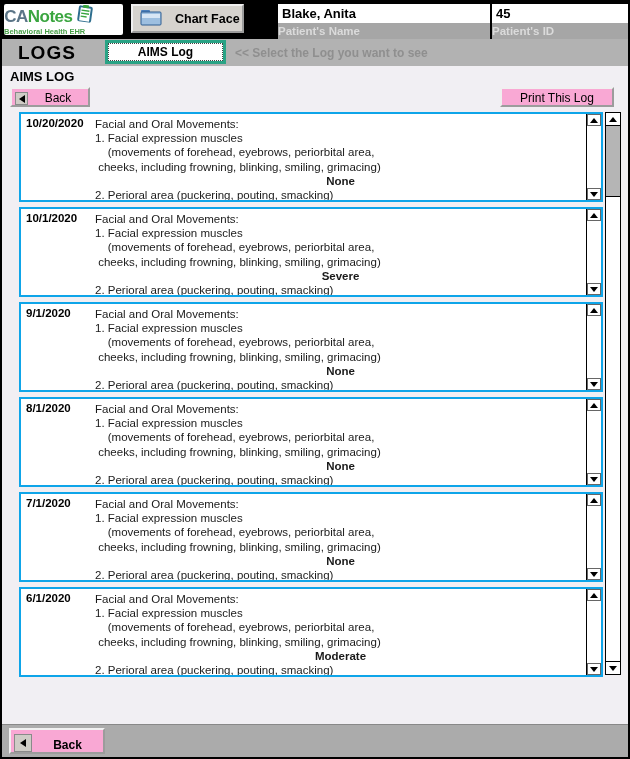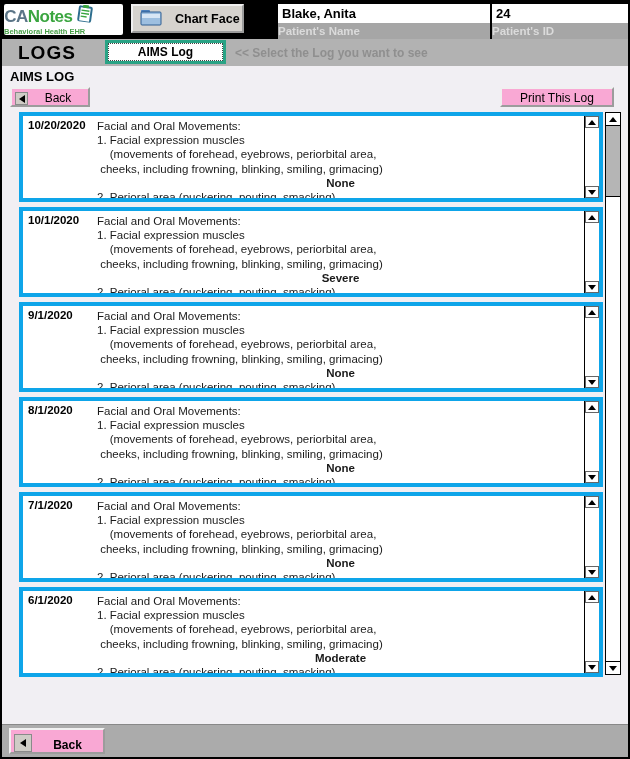--- a/index.html
+++ b/index.html
@@ -60,21 +60,21 @@
   .print-btn { position:absolute; left:498px; top:85px; width:114px; height:20px; justify-content:center; }
   .btn-icon-sq {
     width:13px; height:13px; margin-left:3px; background:#cfccc6;
     border:1px solid #8a8a8a; display:flex; align-items:center; justify-content:center; flex:0 0 auto;
   }
   .tri-left { width:0; height:0; border-top:4px solid transparent; border-bottom:4px solid transparent; border-right:6px solid #000; }
   .back-label { flex:1; text-align:center; }
   
   .list { position:absolute; top:110px; left:17px; width:584px; }
   .entry {
-    height:90px; margin-bottom:5px; border:4px solid #0ea5e9; background:#fff;
+    height:90px; margin-bottom:5px; border:2px solid #0ea5e9; background:#fff;
     display:flex; overflow:hidden;
   }
   .entry-date { width:74px; flex:0 0 auto; padding:3px 0 0 5px; font-size:11.5px; font-weight:bold; color:#000; }
   .entry-body { flex:1; padding-top:3px; font-size:11.5px; line-height:14.2px; color:#1a1a1a; overflow:hidden; }
   .entry-line { white-space:pre; }
   .entry-rating { font-weight:bold;text-align:center; }
   .entry-scrollbar {
     flex:0 0 auto; width:15px; border-left:1px solid #000; background:#fff;
     display:flex; flex-direction:column; justify-content:space-between;
   }
@@ -130,21 +130,21 @@
         </svg>
       </span>
       <span>Chart Face</span>
     </div>
 
     <div class="patient-block pname">
       <div class="pfield">Blake, Anita</div>
       <div class="plabel">Patient's Name</div>
     </div>
     <div class="patient-block pid">
-      <div class="pfield">24</div>
+      <div class="pfield">45</div>
       <div class="plabel">Patient's ID</div>
     </div>
   </div>
 
   <div class="logs-bar">
     <div class="logs-title">LOGS</div>
     <div class="aims-select">
       <div class="aims-select-inner">AIMS Log</div>
     </div>
     <div class="logs-hint">&lt;&lt; Select the Log you want to see</div>

